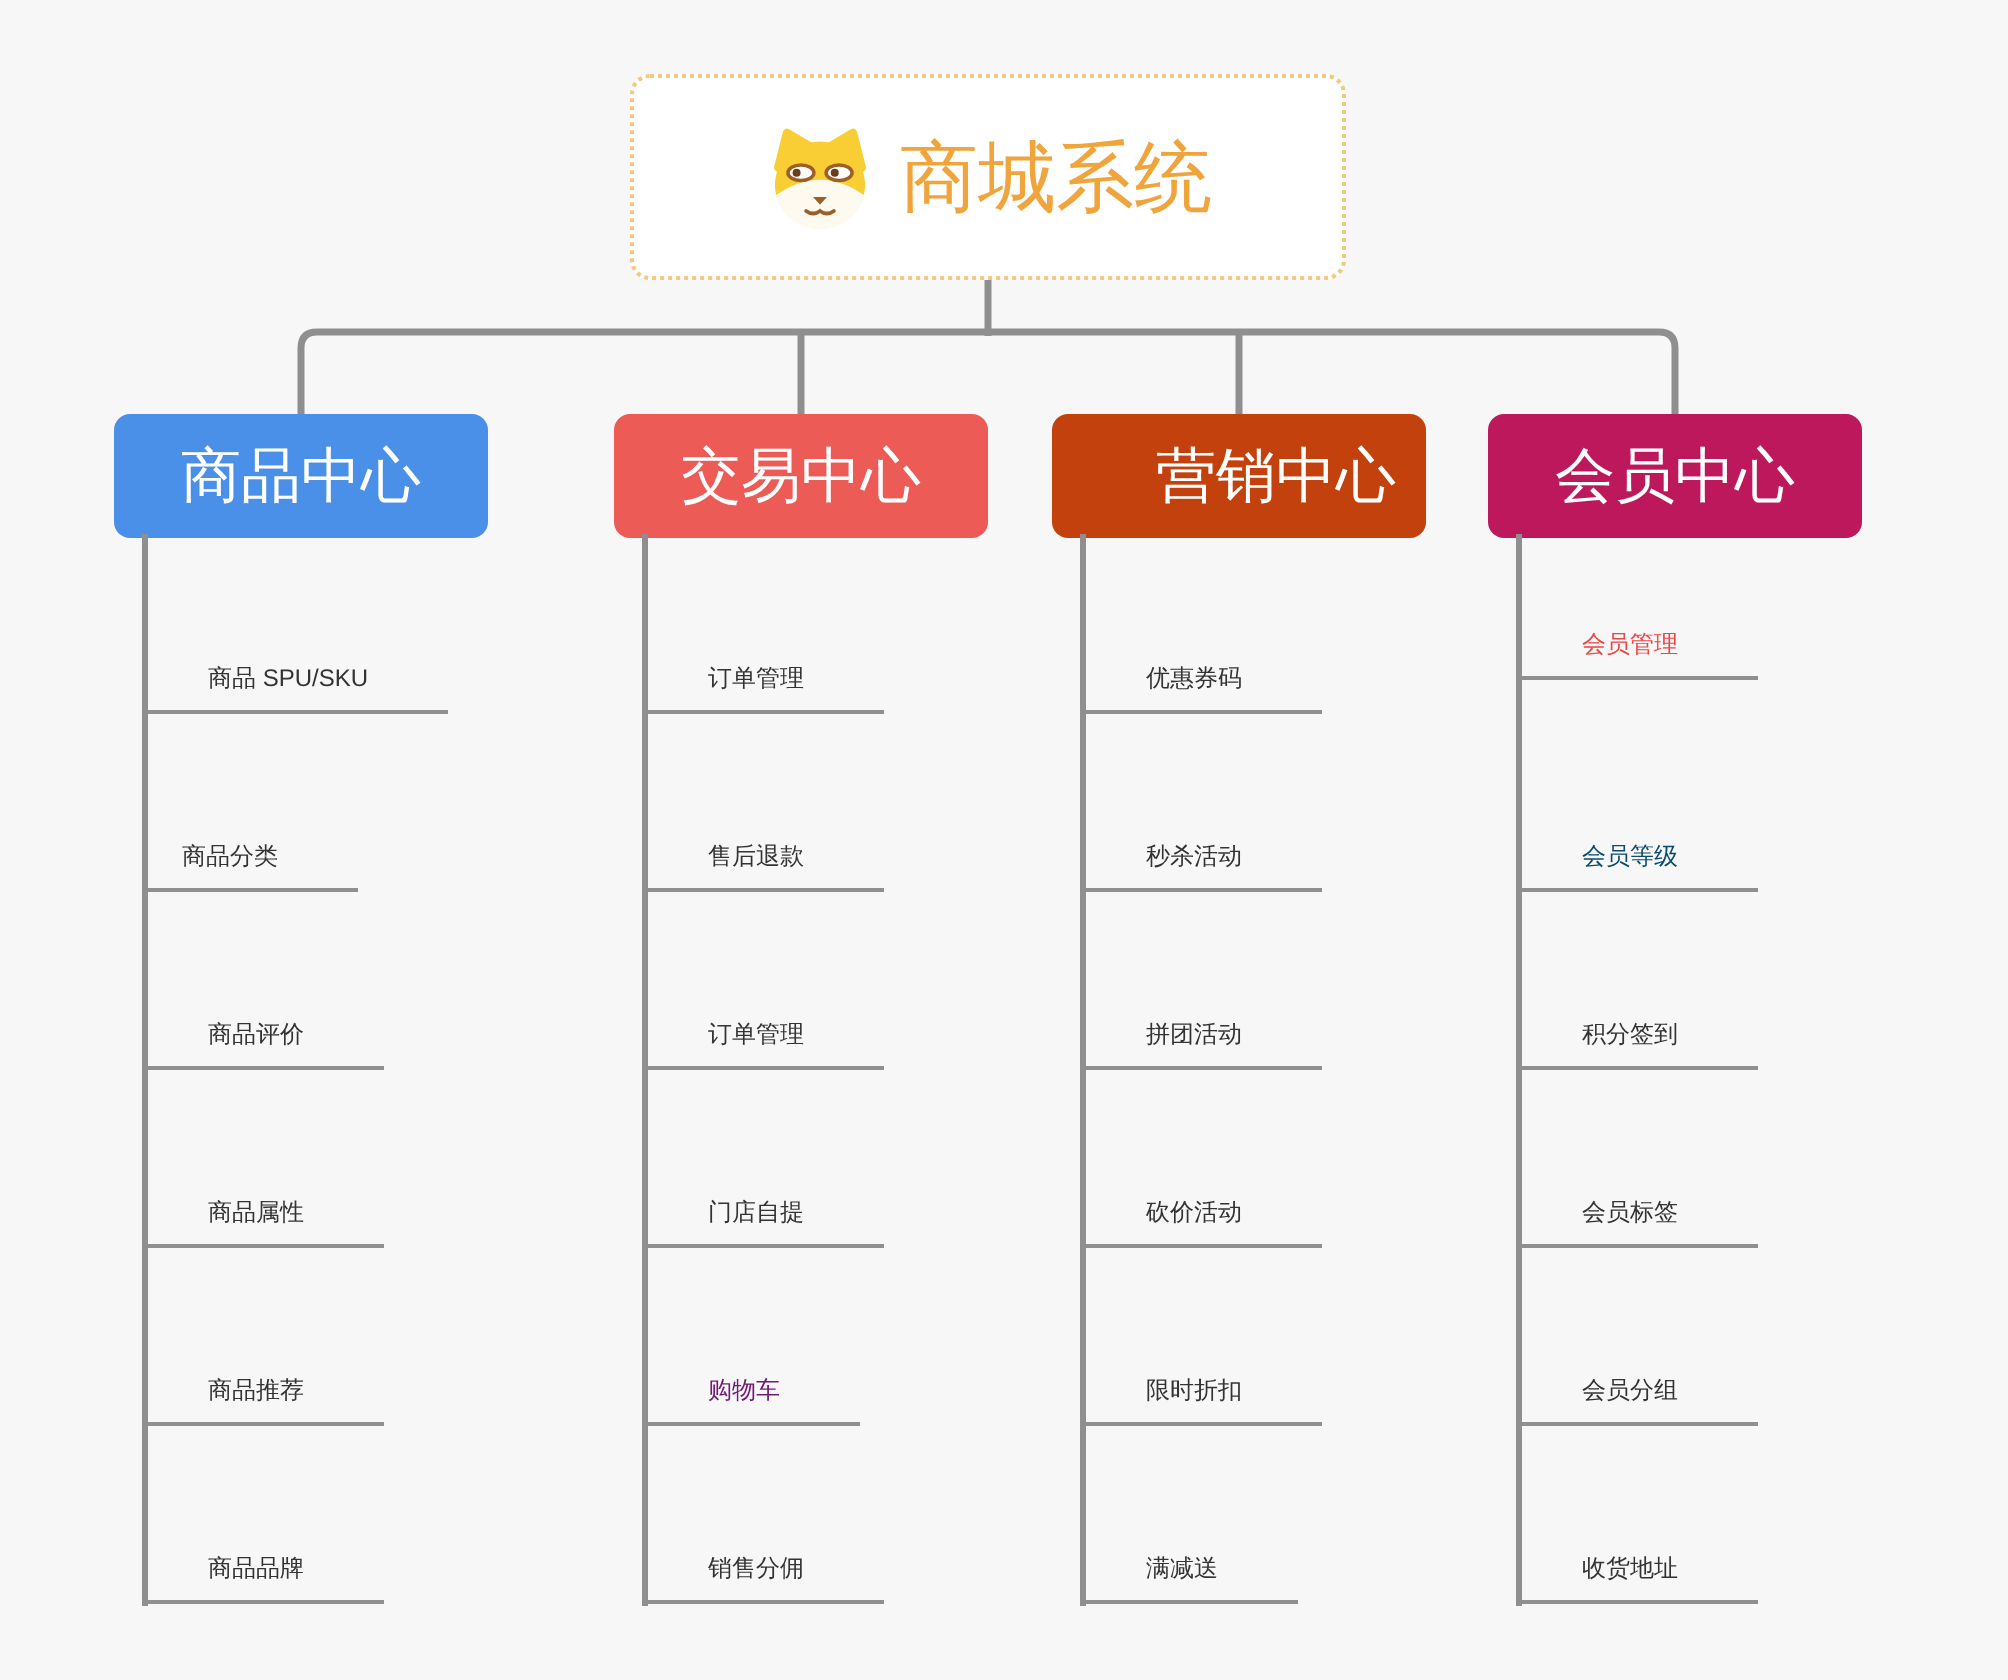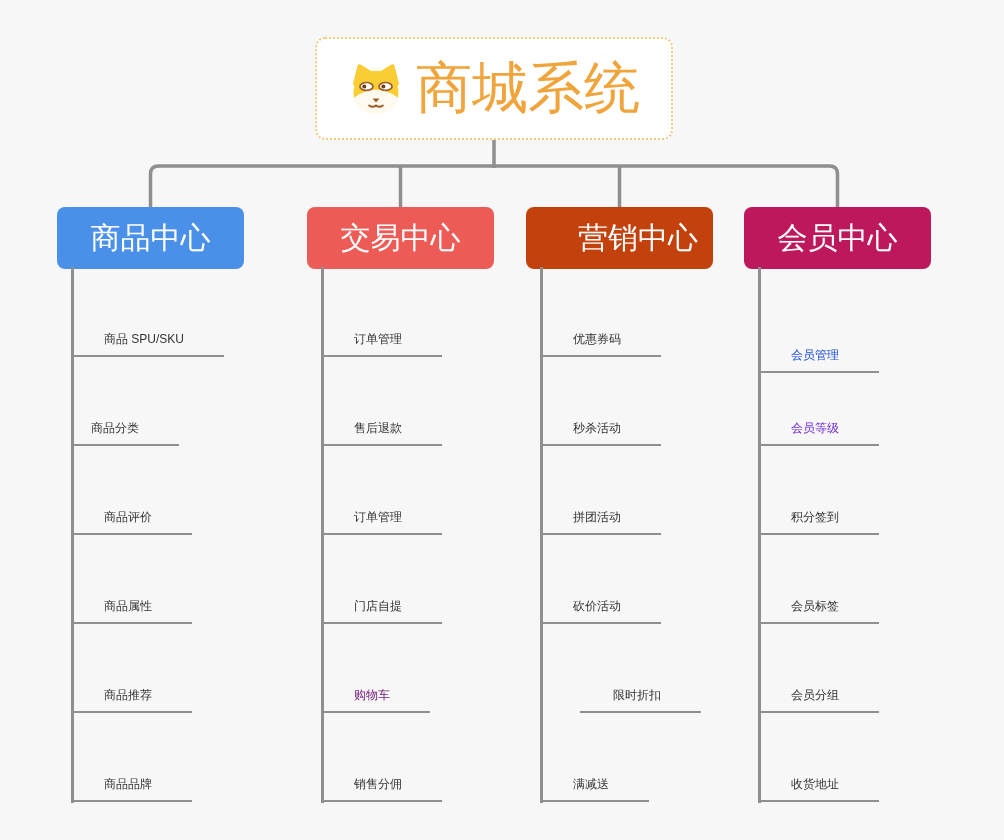--- a/index.html
+++ b/index.html
@@ -11,21 +11,21 @@
   }
   .stage { position:relative; width:1004px; height:840px; }
 
   .connectors { position:absolute; left:0; top:0; pointer-events:none; }
 
   .root-node {
     position:absolute; left:315px; top:37px; width:358px; height:103px;
     background:#ffffff; border:2px dotted #f3c87f; border-radius:10px;
     display:flex; align-items:center; justify-content:center; gap:12px;
   }
-  .root-label { font-size:56px; color:#f0a43c; white-space:nowrap; }
+  .root-label { font-size:39px; color:#f0a43c; white-space:nowrap; }
 
   .branch-box {
     position:absolute; top:207px; width:187px; height:62px;
     border-radius:8px; color:#ffffff; font-size:30px;
     display:flex; align-items:center; justify-content:center;
     white-space:nowrap; cursor:default;
   }
 
   .stem {
     position:absolute; top:267px; width:3px; height:536px;
@@ -92,28 +92,28 @@
       <div class="leaf" style="left: 321px; top: 757px; border-bottom-color: rgb(143, 143, 143); color: rgb(51, 51, 51);">销售分佣</div>
     </div>
 
   <div class="column">
     <div class="branch-box" style="left: 526px; background: #c2410c; padding-left: 37px;">营销中心</div>
     <div class="stem" style="left: 540px; background: rgb(143, 143, 143);"></div>
   <div class="leaf" style="left: 540px; top: 312px; border-bottom-color: rgb(143, 143, 143); color: rgb(51, 51, 51);">优惠券码</div>
       <div class="leaf" style="left: 540px; top: 401px; border-bottom-color: rgb(143, 143, 143); color: rgb(51, 51, 51);">秒杀活动</div>
       <div class="leaf" style="left: 540px; top: 490px; border-bottom-color: rgb(143, 143, 143); color: rgb(51, 51, 51);">拼团活动</div>
       <div class="leaf" style="left: 540px; top: 579px; border-bottom-color: rgb(143, 143, 143); color: rgb(51, 51, 51);">砍价活动</div>
-      <div class="leaf" style="left: 540px; top: 668px; border-bottom-color: rgb(143, 143, 143); color: rgb(51, 51, 51); margin-left: 40px;">限时折扣</div>
+      <div class="leaf" style="left: 540px; top: 668px; border-bottom-color: rgb(143, 143, 143); color: rgb(51, 51, 51);">限时折扣</div>
       <div class="leaf" style="left: 540px; top: 757px; border-bottom-color: rgb(143, 143, 143); color: rgb(51, 51, 51);">满减送</div>
     </div>
 
   <div class="column">
     <div class="branch-box" style="left: 744px; background: #be185d;">会员中心</div>
     <div class="stem" style="left: 758px; background: rgb(143, 143, 143);"></div>
-  <div class="leaf" style="left: 758px; top: 328px; border-bottom-color: rgb(143, 143, 143); color: #1d4ed8;">会员管理</div>
-      <div class="leaf" style="left: 758px; top: 401px; border-bottom-color: rgb(143, 143, 143); color: #6d28d9;">会员等级</div>
+  <div class="leaf" style="left: 758px; top: 295px; border-bottom-color: rgb(143, 143, 143); color: #ef4444;">会员管理</div>
+      <div class="leaf" style="left: 758px; top: 401px; border-bottom-color: rgb(143, 143, 143); color: #0c4a6e;">会员等级</div>
       <div class="leaf" style="left: 758px; top: 490px; border-bottom-color: rgb(143, 143, 143); color: rgb(51, 51, 51);">积分签到</div>
       <div class="leaf" style="left: 758px; top: 579px; border-bottom-color: rgb(143, 143, 143); color: rgb(51, 51, 51);">会员标签</div>
       <div class="leaf" style="left: 758px; top: 668px; border-bottom-color: rgb(143, 143, 143); color: rgb(51, 51, 51);">会员分组</div>
       <div class="leaf" style="left: 758px; top: 757px; border-bottom-color: rgb(143, 143, 143); color: rgb(51, 51, 51);">收货地址</div>
     </div>
 
 </div>
 
 </body></html>

